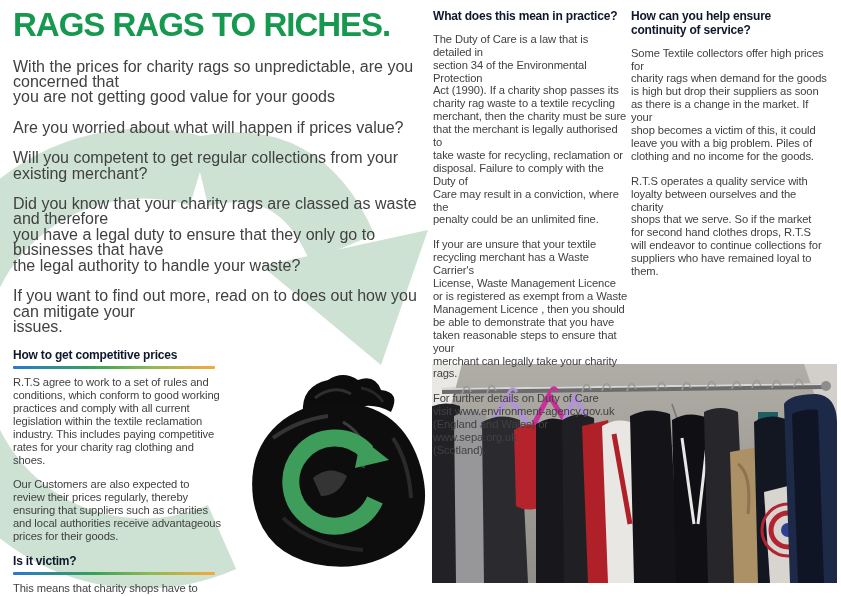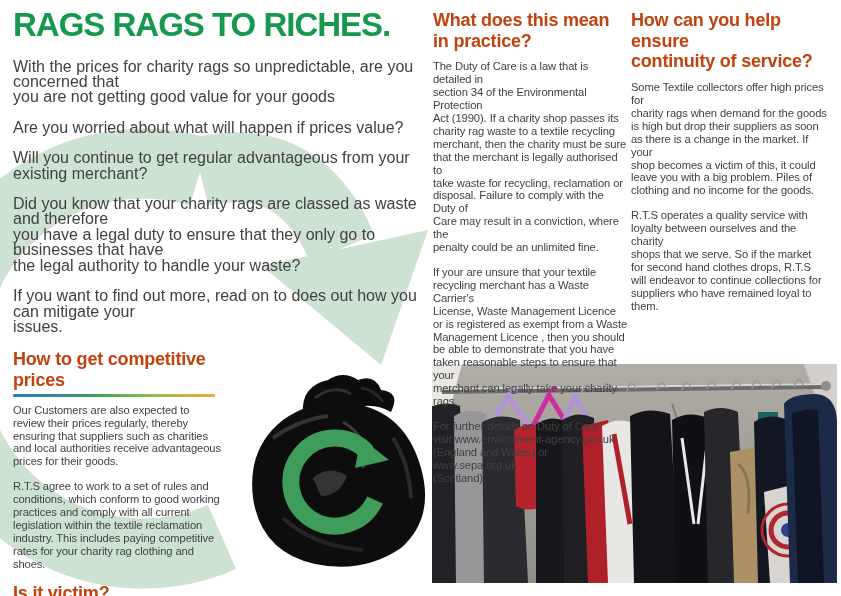--- a/index.html
+++ b/index.html
@@ -16,21 +16,21 @@
   }
   p.body{
     color:#414141;font-size:16px;line-height:15.4px;margin:0 0 15px 0;
     white-space:pre-line;
   }
   .subcol{width:212px;margin-top:4px;}
   .subcol p.body, .col-mid p.body, .col-right p.body{
     font-size:11.2px;line-height:12.9px;letter-spacing:-0.1px;margin:0 0 12px 0;
   }
   h2.sect{
-    color:#c2410c;font-size:18px;font-weight:bold;margin:0 0 3px 0;
+    color:#0f172a;font-size:12px;font-weight:bold;margin:0 0 3px 0;
     letter-spacing:-0.2px;line-height:1.15;white-space:pre-line;
   }
   .rule{
     height:3px;width:202px;margin:0 0 7px 0;border-radius:1px;
     background:linear-gradient(90deg,#2c77cf 0%,#35a257 40%,#8fba52 68%,#f5a93b 100%);
   }
   .col-mid{left:433px;top:10px;width:196px;z-index:2;}
   .col-mid h2.sect{margin-bottom:9px;}
   .col-right{left:631px;top:10px;width:200px;z-index:2;}
   .col-right h2.sect{margin-bottom:9px;}
@@ -48,42 +48,42 @@
     <path d="M 200 172 Q 300 148 342 248"></path>
   </g>
   <polygon points="262,266 428,230 381,365" fill="#cde2d3"></polygon>
 </svg>
 
 <div class="layer col-left">
   <h1 class="page-title">RAGS RAGS TO RICHES.</h1>
   <p class="body">With the prices for charity rags so unpredictable, are you concerned that
 you are not getting good value for your goods</p>
   <p class="body">Are you worried about what will happen if prices value?</p>
-  <p class="body">Will you continue to get regular advantageous from your existing merchant?</p>
+  <p class="body">Will you competent to get regular collections from your existing merchant?</p>
   <p class="body">Did you know that your charity rags are classed as waste and therefore
 you have a legal duty to ensure that they only go to businesses that have
 the legal authority to handle your waste?</p>
   <p class="body">If you want to find out more, read on to does out how you can mitigate your
 issues.</p>
 
   <div class="subcol">
     <h2 class="sect">How to get competitive prices</h2>
     <div class="rule"></div>
-    <p class="body">Our Customers are also expected to
-review their prices regularly, thereby
-ensuring that suppliers such as charities
-and local authorities receive advantageous
-prices for their goods.</p>
     <p class="body">R.T.S agree to work to a set of rules and
 conditions, which conform to good working
 practices and comply with all current
 legislation within the textile reclamation
 industry. This includes paying competitive
 rates for your charity rag clothing and
 shoes.</p>
+    <p class="body">Our Customers are also expected to
+review their prices regularly, thereby
+ensuring that suppliers such as charities
+and local authorities receive advantageous
+prices for their goods.</p>
 
     <h2 class="sect">Is it victim?</h2>
     <div class="rule"></div>
     <p class="body">This means that charity shops have to
 make sure their collector has the legal
 authority to take such goods.</p>
   </div>
 </div>
 
 <div class="layer col-mid">

